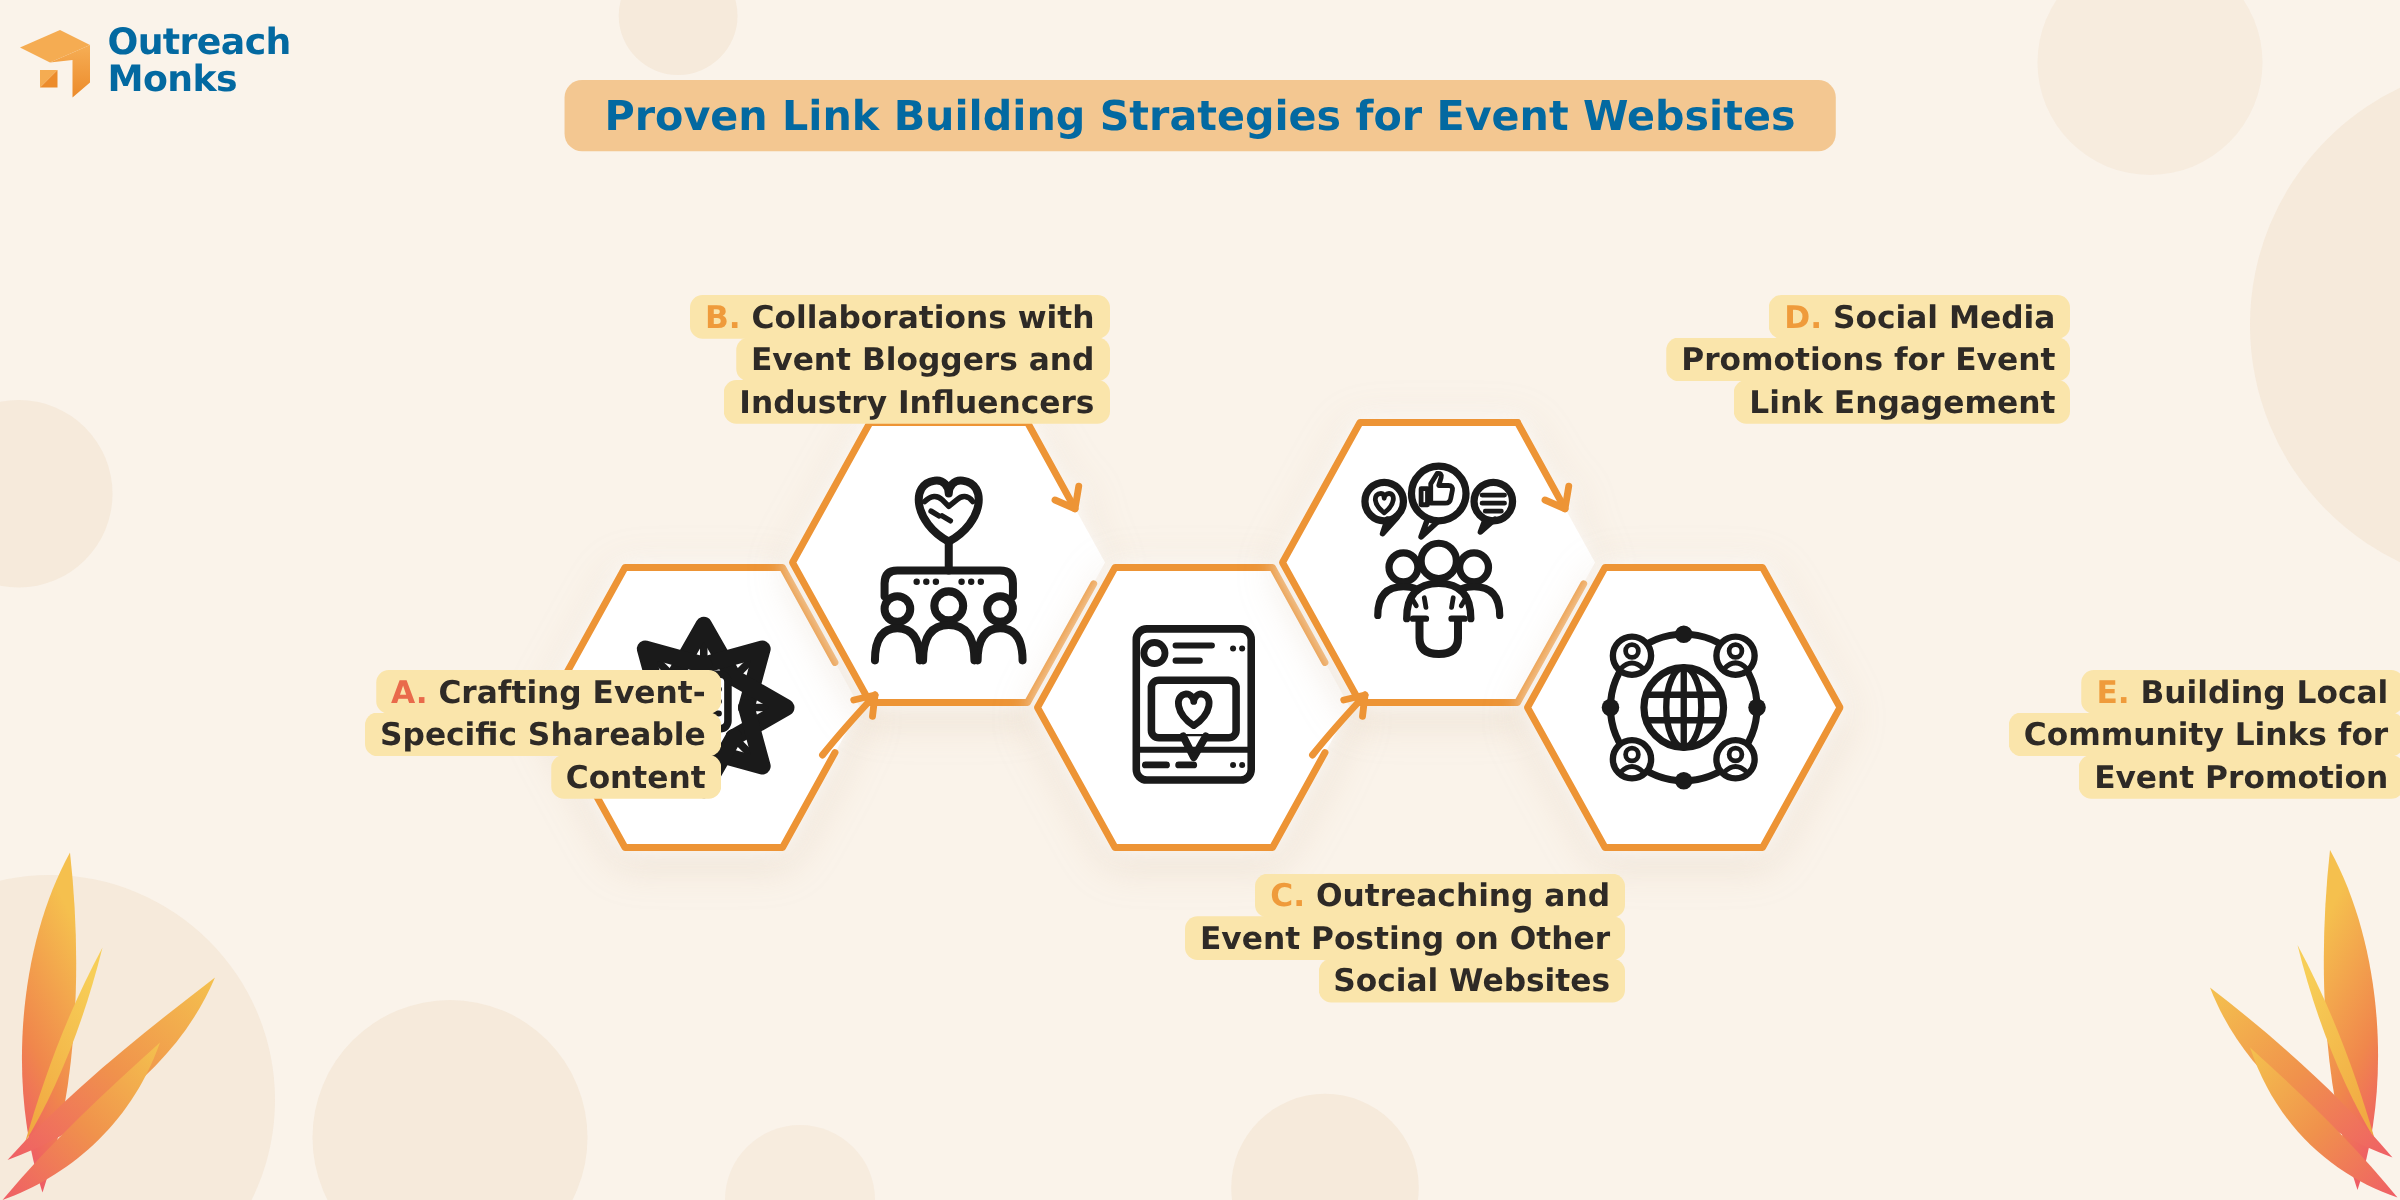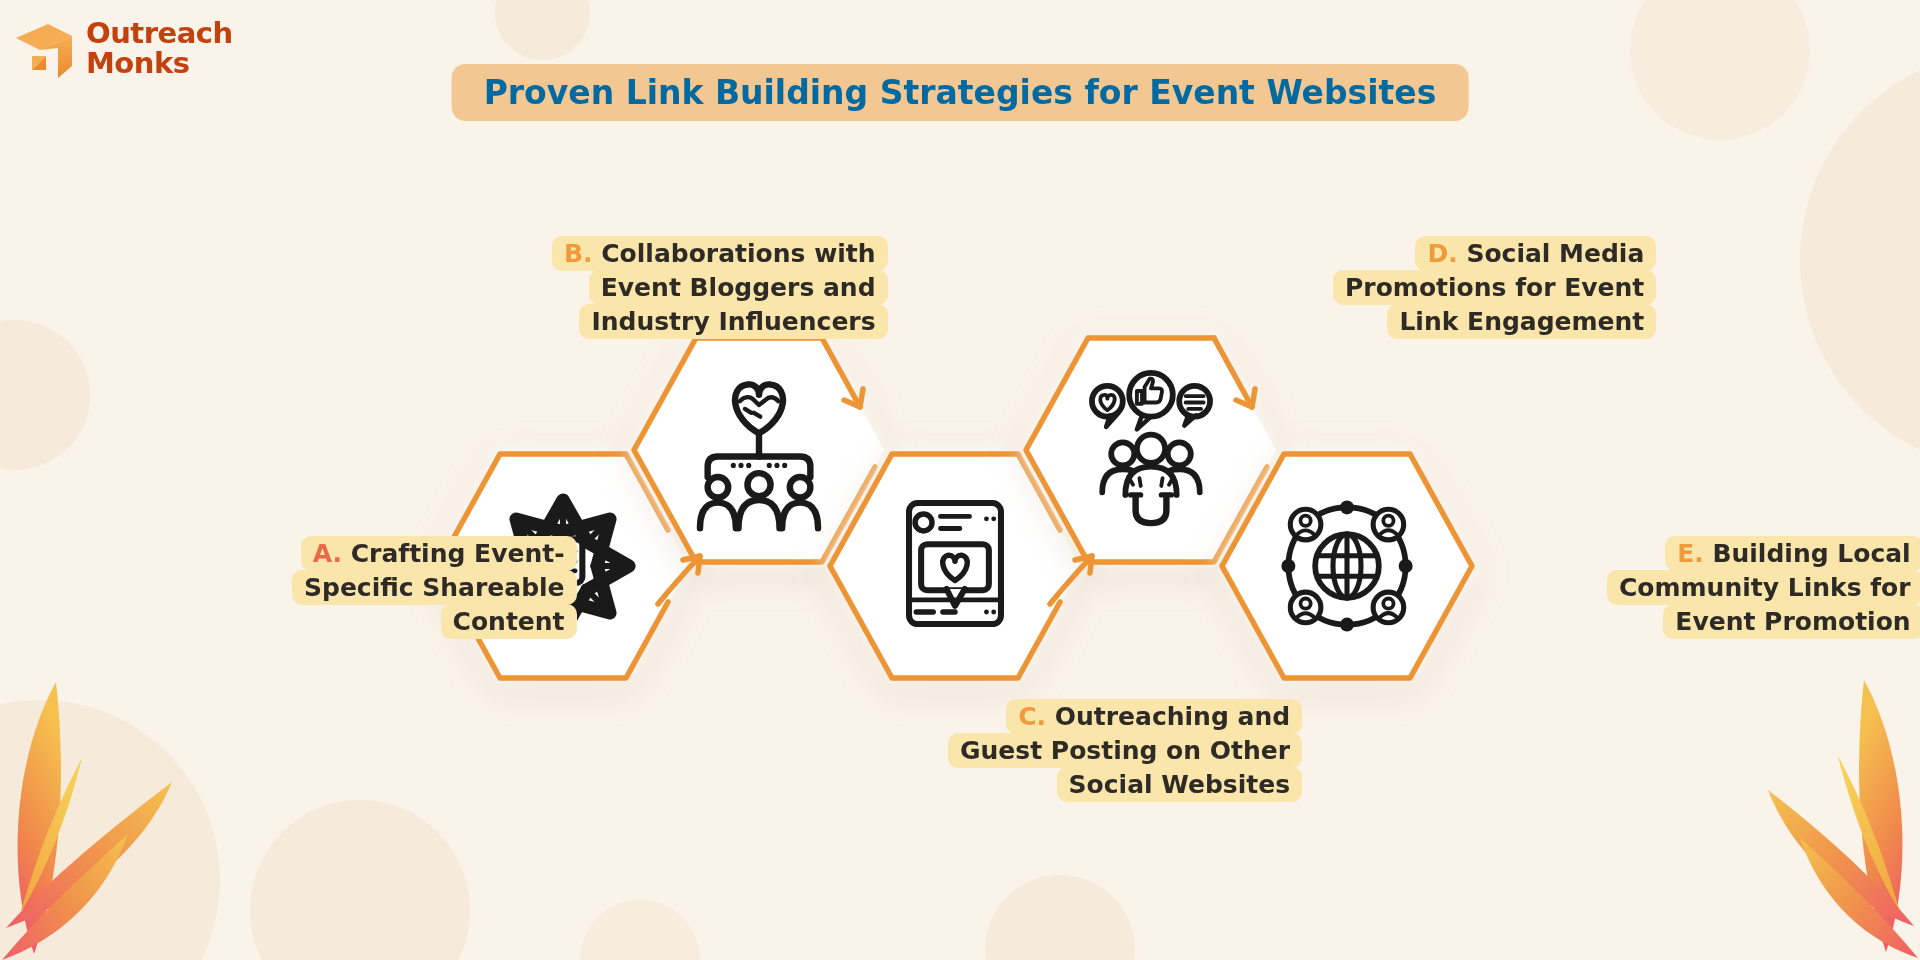--- a/index.html
+++ b/index.html
@@ -5,21 +5,21 @@
   html,body{margin:0;padding:0;}
   body{
     width:1920px;height:960px;position:relative;overflow:hidden;
     background:#FAF3EA;
     font-family:"DejaVu Sans","Liberation Sans",sans-serif;
   }
   .blob{position:absolute;border-radius:50%;background:rgba(243,226,206,0.55);}
   
   .logo{position:absolute;left:12px;top:16px;display:flex;align-items:center;z-index:6;}
   .logo svg{width:64px;height:64px;display:block;}
-  .logo-text{margin-left:10px;font-weight:bold;font-size:29px;line-height:30px;color:#c2410c;letter-spacing:-0.5px;}
+  .logo-text{margin-left:10px;font-weight:bold;font-size:29px;line-height:30px;color:#0369a1;letter-spacing:-0.5px;}
   .title-banner{
     position:absolute;left:50%;top:64px;transform:translateX(-50%);
     background:#F3C791;border-radius:14px;padding:9px 32px;
     font-size:33px;font-weight:bold;color:#0369a1;white-space:nowrap;z-index:6;
   }
   
   .hex{position:absolute;width:256px;height:230px;z-index:3;}
   .hex svg.hexshape{position:absolute;left:0;top:0;width:256px;height:230px;
     filter:drop-shadow(0 0 10px rgba(255,255,255,0.95)) drop-shadow(0 8px 14px rgba(205,180,150,0.30));}
   .hex .icon{position:absolute;left:50%;top:50%;transform:translate(-50%,-50%);}
@@ -229,21 +229,21 @@
   <span>Specific Shareable</span><br>
   <span>Content</span></span>
 </div>
 <div class="step-label" style="left:552px;top:237px;">
   <span class="pill"><em style="color: rgb(239, 155, 59);">B.</em><span> Collaborations with</span><br>
   <span>Event Bloggers and</span><br>
   <span>Industry Influencers</span></span>
 </div>
 <div class="step-label" style="left:948px;top:700px;">
   <span class="pill"><em style="color: rgb(239, 155, 59);">C.</em><span> Outreaching and</span><br>
-  <span>Guest Posting on Other</span><br>
+  <span>Event Posting on Other</span><br>
   <span>Social Websites</span></span>
 </div>
 <div class="step-label" style="left:1333px;top:237px;">
   <span class="pill"><em style="color: rgb(239, 155, 59);">D.</em><span> Social Media</span><br>
   <span>Promotions for Event</span><br>
   <span>Link Engagement</span></span>
 </div>
 <div class="step-label" style="left:1607px;top:537px;">
   <span class="pill"><em style="color: rgb(239, 155, 59);">E.</em><span> Building Local</span><br>
   <span>Community Links for</span><br>

